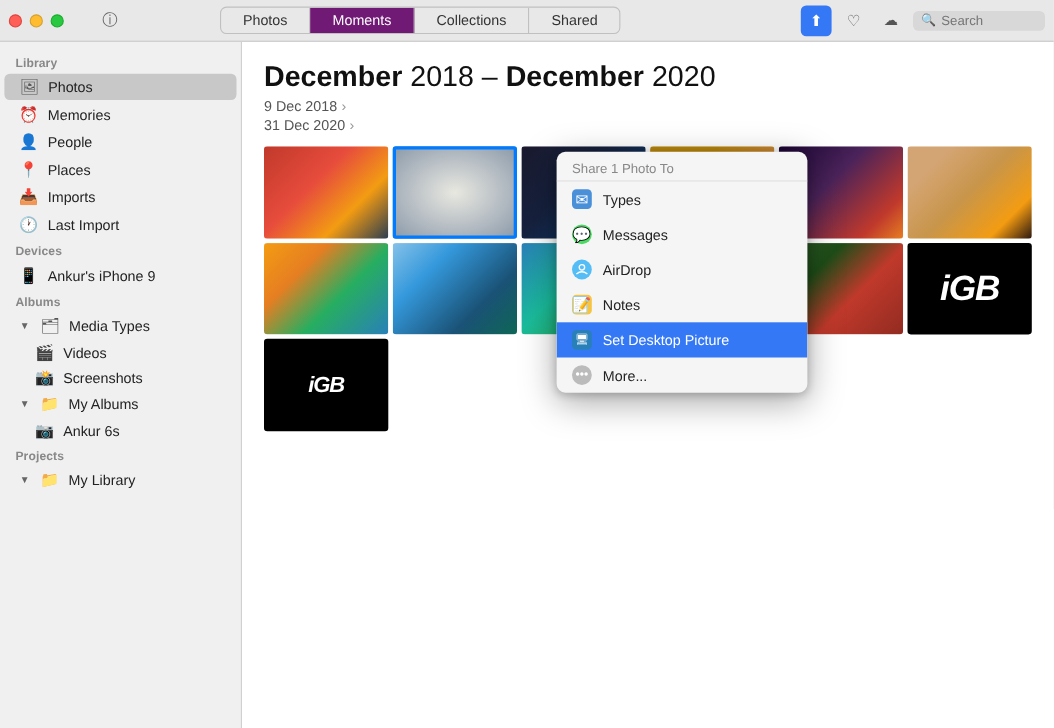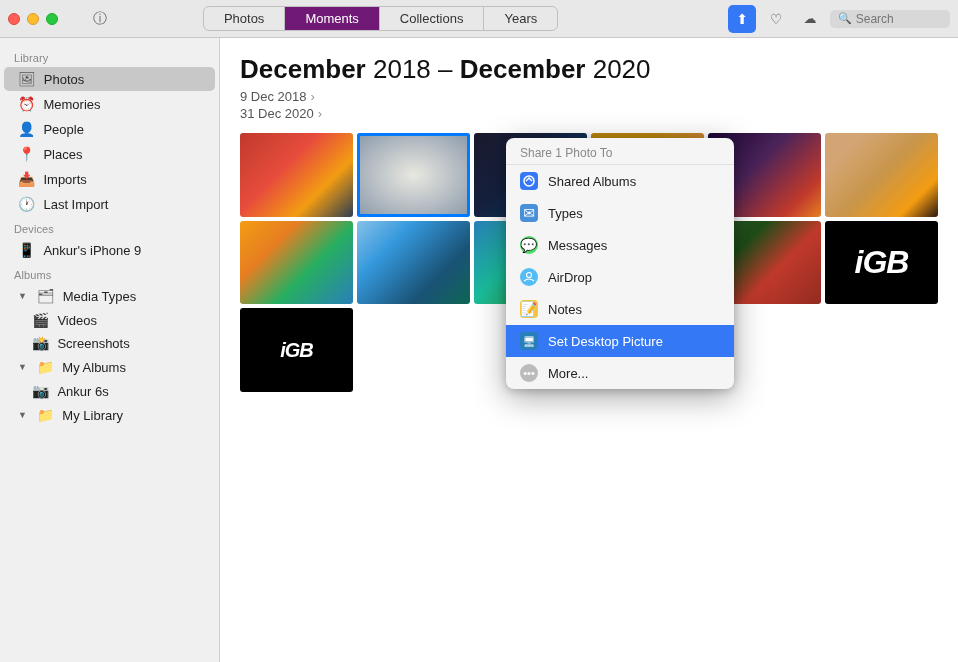--- a/index.html
+++ b/index.html
@@ -104,21 +104,21 @@
     .sidebar {
       width: 220px;
       background: #f0f0f0;
       border-right: 1px solid #d0d0d0;
       overflow-y: auto;
       padding: 8px 0;
       flex-shrink: 0;
     }
     .sidebar-section-title {
       font-size: 11px;
-      font-weight: 400;
+      font-weight: 700;
       color: #888;
       padding: 6px 14px 2px;
       text-transform: none;
       letter-spacing: 0.01em;
     }
     .sidebar-item {
       display: flex;
       align-items: center;
       padding: 4px 14px;
       font-size: 13px;
@@ -282,21 +282,21 @@
   </div>
 
   <div style="width:16px"></div>
 
   <div class="toolbar-icon-btn" style="margin-right:4px; font-size:14px; color:#666;">ⓘ</div>
 
   <div class="nav-tabs">
     <div class="nav-tab">Photos</div>
     <div class="nav-tab active">Moments</div>
     <div class="nav-tab">Collections</div>
-    <div class="nav-tab">Years</div>
+    <div class="nav-tab">Shared</div>
   </div>
 
   <div class="toolbar-right">
 
     <div class="toolbar-icon-btn" style="background:#3478f6; color:#fff; font-size:14px;">⬆</div>
 
     <div class="toolbar-icon-btn" style="font-size:14px;">♡</div>
 
     <div class="toolbar-icon-btn" style="font-size:13px;">☁</div>
 
@@ -362,20 +362,21 @@
     <div class="sidebar-item">
       <span class="triangle">▼</span>
       <span class="sidebar-icon">📁</span>
       <span class="sidebar-item-label">My Albums</span>
     </div>
     <div class="sidebar-sub-item">
       <span class="sidebar-icon">📷</span>
       <span class="sidebar-item-label">Ankur 6s</span>
     </div>
 
+    <div class="sidebar-section-title">Projects</div>
     <div class="sidebar-item">
       <span class="triangle">▼</span>
       <span class="sidebar-icon">📁</span>
       <span class="sidebar-item-label">My Library</span>
     </div>
   </div>
 
   <div class="content">
     <div class="date-range">
       <strong>December</strong><span class="light"> 2018 – </span><strong>December</strong><span class="light"> 2020</span>
@@ -433,29 +434,20 @@
 
       <div class="photo-cell p13" style="aspect-ratio: 1.35; background: #000; display: flex; align-items: center; justify-content: center;">
         <span style="color:#fff; font-size:20px; font-weight:900; font-style:italic;">iGB</span>
       </div>
     </div>
 
     <div class="dropdown-overlay">
       <div class="share-dropdown">
         <div class="dropdown-header">Share 1 Photo To</div>
 
-        <div class="dropdown-item">
-          <div class="dropdown-item-icon icon-shared-albums">
-            <svg width="12" height="12" viewBox="0 0 12 12">
-                <circle cx="6" cy="6" r="5" fill="none" stroke="white" stroke-width="1.5"></circle>
-                <path d="M3 6 L6 3 L9 6" stroke="white" stroke-width="1.5" fill="none"></path>
-              </svg>
-          </div>
-          <span>Shared Albums</span>
-        </div>
 
         <div class="dropdown-item">
           <div class="dropdown-item-icon icon-mail">✉</div>
           <span>Types</span>
         </div>
 
         <div class="dropdown-item">
           <div class="dropdown-item-icon icon-messages">💬</div>
           <span>Messages</span>
         </div>

